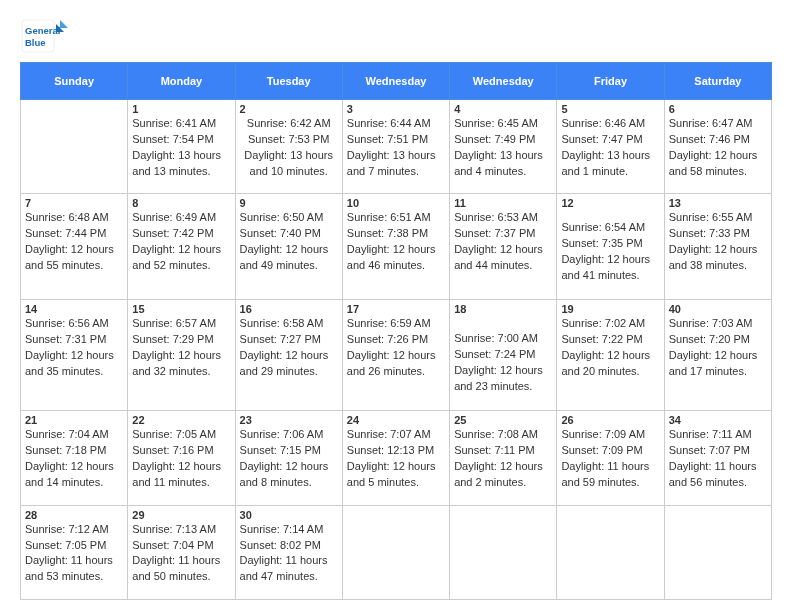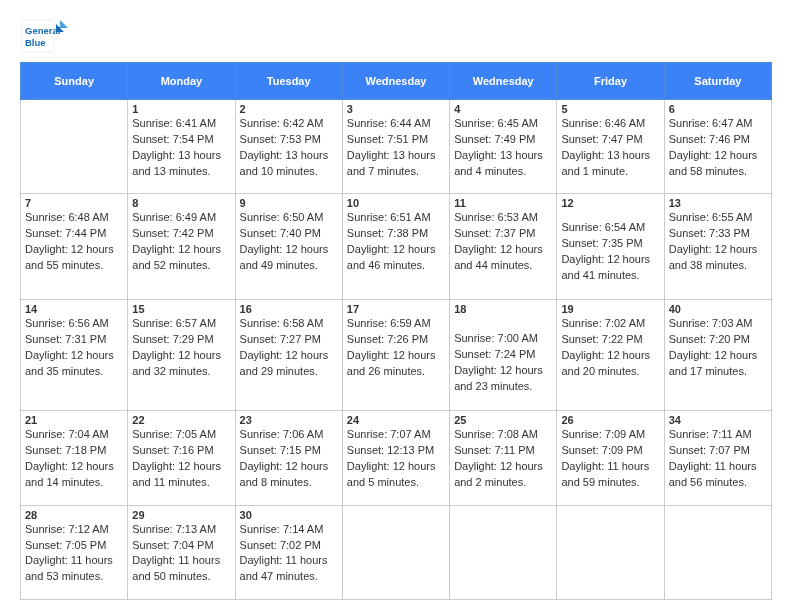--- a/index.html
+++ b/index.html
@@ -119,21 +119,21 @@
     <tr>
           <td class="empty-cell"></td>
           <td>
             <span class="day-num">1</span>
             <div class="cell-text" style="white-space: pre-line;">Sunrise: 6:41 AM
 Sunset: 7:54 PM
 Daylight: 13 hours and 13 minutes.</div>
           </td>
           <td>
             <span class="day-num">2</span>
-            <div class="cell-text" style="white-space: pre-line;">Sunrise: 6:42 AM
+            <div class="cell-text" style="white-space: pre-line; text-align: center;">Sunrise: 6:42 AM
 Sunset: 7:53 PM
 Daylight: 13 hours and 10 minutes.</div>
           </td>
           <td>
             <span class="day-num">3</span>
             <div class="cell-text" style="white-space: pre-line;">Sunrise: 6:44 AM
 Sunset: 7:51 PM
 Daylight: 13 hours and 7 minutes.</div>
           </td>
           <td>
@@ -296,21 +296,21 @@
           </td>
           <td>
             <span class="day-num">29</span>
             <div class="cell-text" style="white-space: pre-line;">Sunrise: 7:13 AM
 Sunset: 7:04 PM
 Daylight: 11 hours and 50 minutes.</div>
           </td>
           <td>
             <span class="day-num">30</span>
             <div class="cell-text" style="white-space: pre-line;">Sunrise: 7:14 AM
-Sunset: 7:02 PM
+Sunset: 8:02 PM
 Daylight: 11 hours and 47 minutes.</div>
           </td>
           <td class="empty-cell"></td>
           <td class="empty-cell"></td>
           <td class="empty-cell"></td>
           <td class="empty-cell"></td>
         </tr>
       </tbody>
   </table>
 </div>

